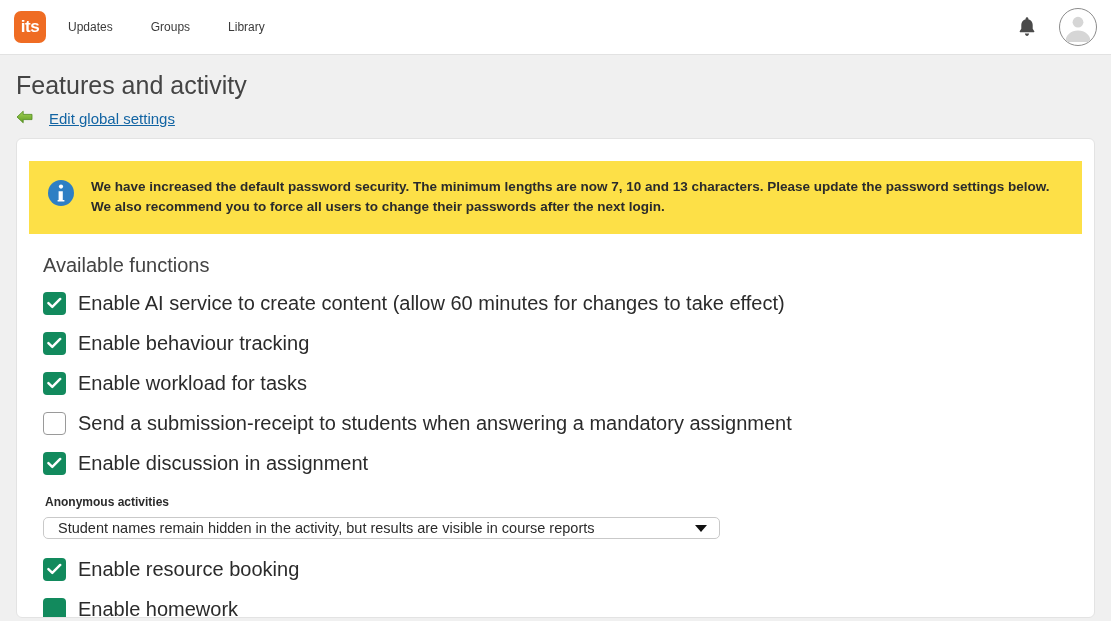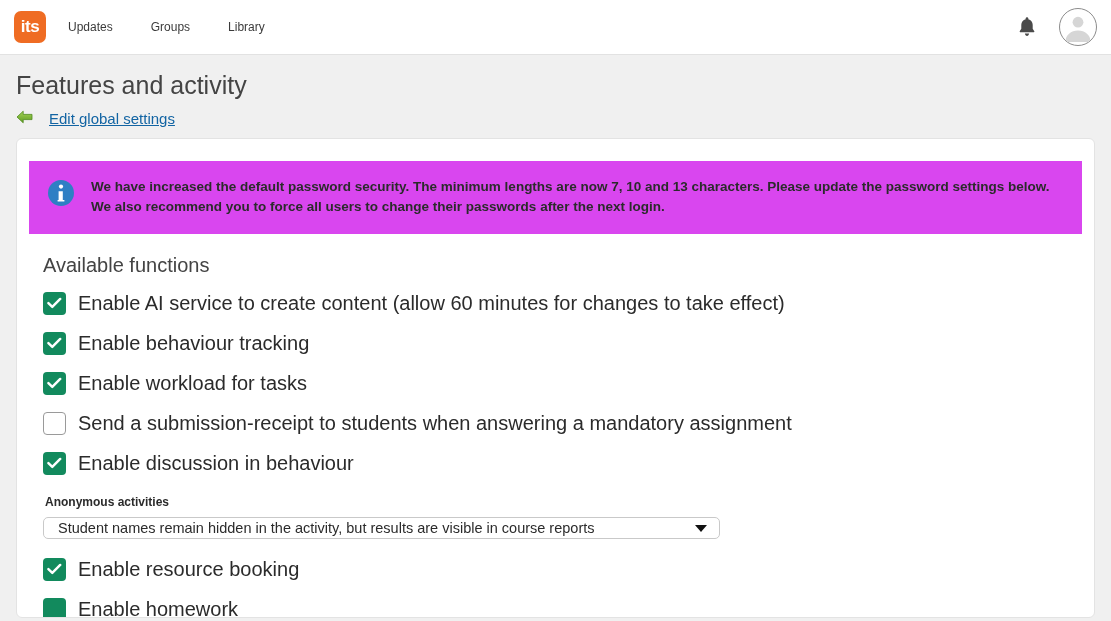--- a/index.html
+++ b/index.html
@@ -89,21 +89,21 @@
     border: 1px solid #e3e3e3;
     border-radius: 6px;
     height: 480px;
     overflow: hidden;
     position: relative;
   }
 
   
   .banner {
     margin: 22px 12px 0 12px;
-    background: #d946ef;
+    background: #fde047;
     display: flex;
     align-items: flex-start;
     padding: 16px 18px 16px 18px;
     gap: 16px;
   }
   .banner-icon { flex: 0 0 auto; margin-top: 2px; }
   .banner-text {
     font-size: 13.5px;
     font-weight: bold;
     color: #2b2b2b;
@@ -274,21 +274,21 @@
     </span>
     <span class="clabel">Send a submission-receipt to students when answering a mandatory assignment</span>
   </div>
 
   <div class="checkrow">
     <span class="cbox on">
       <svg class="tick" width="15" height="12" viewBox="0 0 15 12" aria-hidden="true">
         <path d="M1.4 6.1 L5.3 9.9 L13.2 1.9" stroke="#ffffff" stroke-width="2.4" fill="none" stroke-linecap="round" stroke-linejoin="round"></path>
       </svg>
     </span>
-    <span class="clabel">Enable discussion in behaviour</span>
+    <span class="clabel">Enable discussion in assignment</span>
   </div>
 
   <div class="fieldlabel">Anonymous activities</div>
   <div class="selectwrap">
     <span class="selecttext">Student names remain hidden in the activity, but results are visible in course reports</span>
     <span class="caret"></span>
   </div>
 
   <div class="checkrow" style="margin-top:10px;">
     <span class="cbox on">

